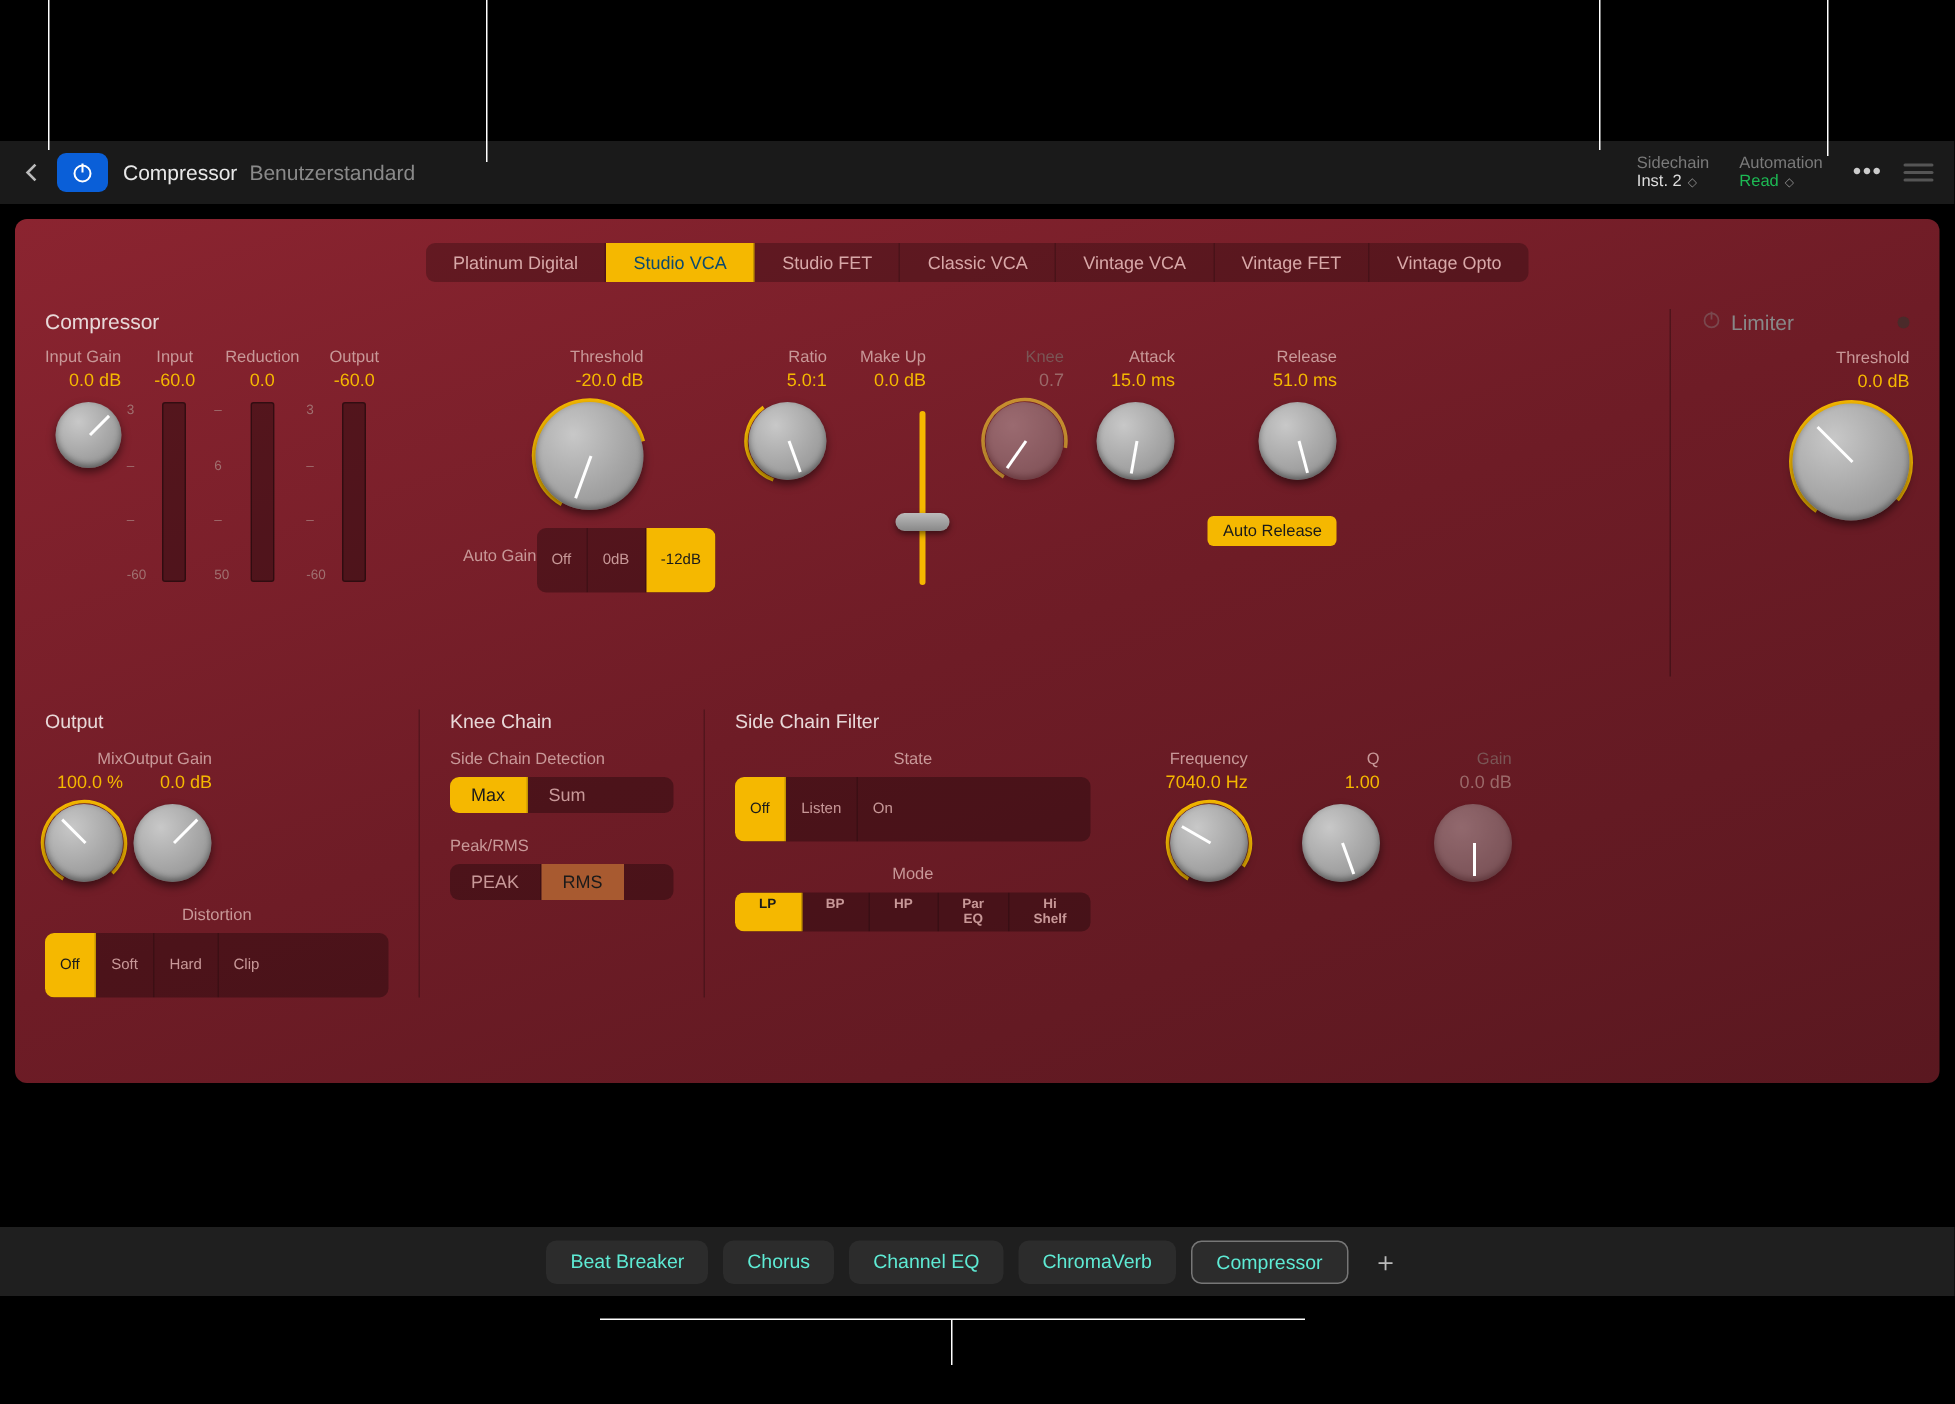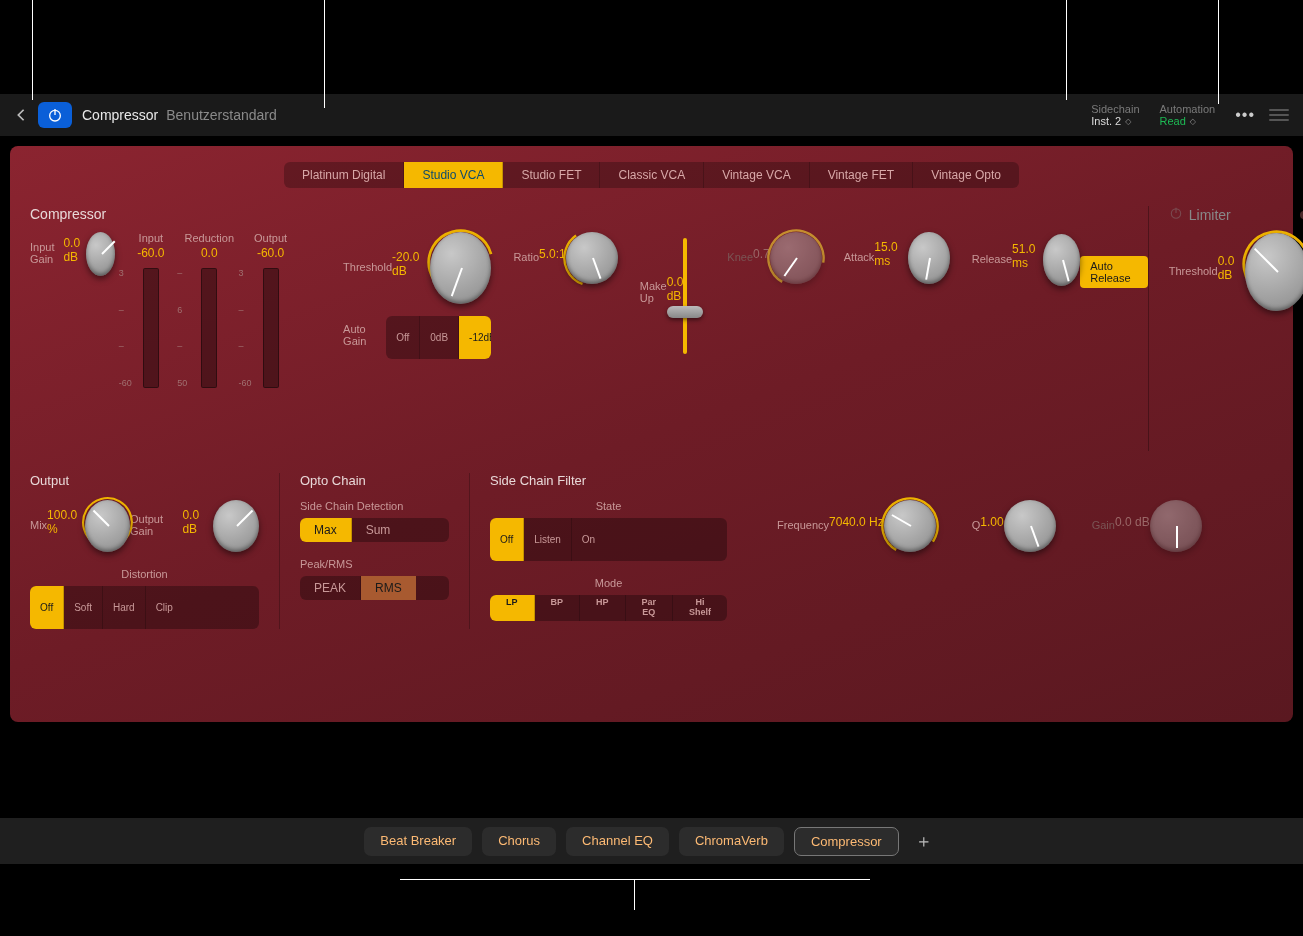--- a/index.html
+++ b/index.html
@@ -39,21 +39,21 @@
 .compressor-section { flex: 1; }
 .limiter-section { width: 160px; border-left: 1px solid rgba(0,0,0,0.3); padding-left: 20px; }
 
 .section-title { color: #e8d8d8; font-size: 14px; font-weight: 500; margin-bottom: 10px; }
 .limiter-header { display: flex; align-items: center; gap: 6px; margin-bottom: 10px; }
 .limiter-power svg { width: 14px; height: 14px; opacity: 0.4; }
 .limiter-title { color: #888; font-size: 14px; font-weight: 500; }
 .limiter-dot { width: 8px; height: 8px; border-radius: 4px; background: #4a2a2a; margin-left: auto; }
 
 .params-row { display: flex; align-items: flex-start; }
-.param { display: flex; flex-direction: row; align-items: center; margin-right: 22px; }
+.param { display: flex; flex-direction: column; align-items: flex-end; margin-right: 22px; }
 .param-label { font-size: 11px; color: #c89898; margin-bottom: 2px; }
 .param-value { font-size: 12px; color: #f5b800; margin-bottom: 8px; }
 .param-label.dim { color: #7a5555; }
 .param-value.dim { color: #9a6868; }
 
 .knob { position: relative; width: 52px; height: 52px; }
 .knob.sm { width: 44px; height: 44px; }
 .knob.lg { width: 72px; height: 72px; }
 .knob.xl { width: 78px; height: 78px; }
 .knob .arc { position: absolute; inset: -4px; border-radius: 50%; }
@@ -87,21 +87,21 @@
 .lower-sec { border-right: 1px solid rgba(0,0,0,0.25); padding-left: 20px; }
 .lower-sec:first-child { padding-left: 0; }
 .out-sec { width: 250px; }
 .sc-sec { width: 190px; }
 .scf-sec { flex: 1; border-right: none; }
 
 .sub-section-title { color: #e8d8d8; font-size: 13px; font-weight: 500; margin-bottom: 12px; }
 .grp-label { font-size: 11px; color: #c89898; margin-bottom: 6px; text-align: center; }
 
 .bottom-bar { position: absolute; bottom: 72px; left: 0; right: 0; height: 46px; background: #1f1f1f; display: flex; align-items: center; justify-content: center; gap: 10px; }
-.fx-chip { padding: 6px 16px; border-radius: 7px; background: rgba(255,255,255,0.06); color: #fdba74; font-size: 13px; cursor: pointer; }
+.fx-chip { padding: 6px 16px; border-radius: 7px; background: rgba(255,255,255,0.06); color: #5eead4; font-size: 13px; cursor: pointer; }
 .fx-chip.active { border: 1px solid #777; }
 .fx-add { color: #bbb; font-size: 18px; cursor: pointer; padding: 0 6px; }
 </style>
 </head>
 <body>
 
 <div class="callout" style="left:32px; top:0; height:100px;"></div>
 <div class="callout" style="left:324px; top:0; height:108px;"></div>
 <div class="callout" style="left:1066px; top:0; height:100px;"></div>
 <div class="callout" style="left:1218px; top:0; height:104px;"></div>
@@ -344,21 +344,21 @@
         <div class="seg-group" id="distortion-seg">
             <div class="seg sm active">Off</div>
             <div class="seg sm">Soft</div>
             <div class="seg sm">Hard</div>
             <div class="seg sm">Clip</div>
           </div>
       </div>
     </div>
 
     <div class="sc-sec lower-sec">
-      <div class="sub-section-title">Opto Chain</div>
+      <div class="sub-section-title">Knee Chain</div>
       <div class="grp-label" style="text-align:left">Side Chain Detection</div>
       <div class="seg-group" id="detection-seg">
           <div class="seg  active">Max</div>
           <div class="seg ">Sum</div>
         </div>
       <div class="grp-label" style="text-align:left; margin-top:16px">Peak/RMS</div>
       <div class="seg-group" id="peakrms-seg">
           <div class="seg ">PEAK</div>
           <div class="seg  active-dim">RMS</div>
         </div>

